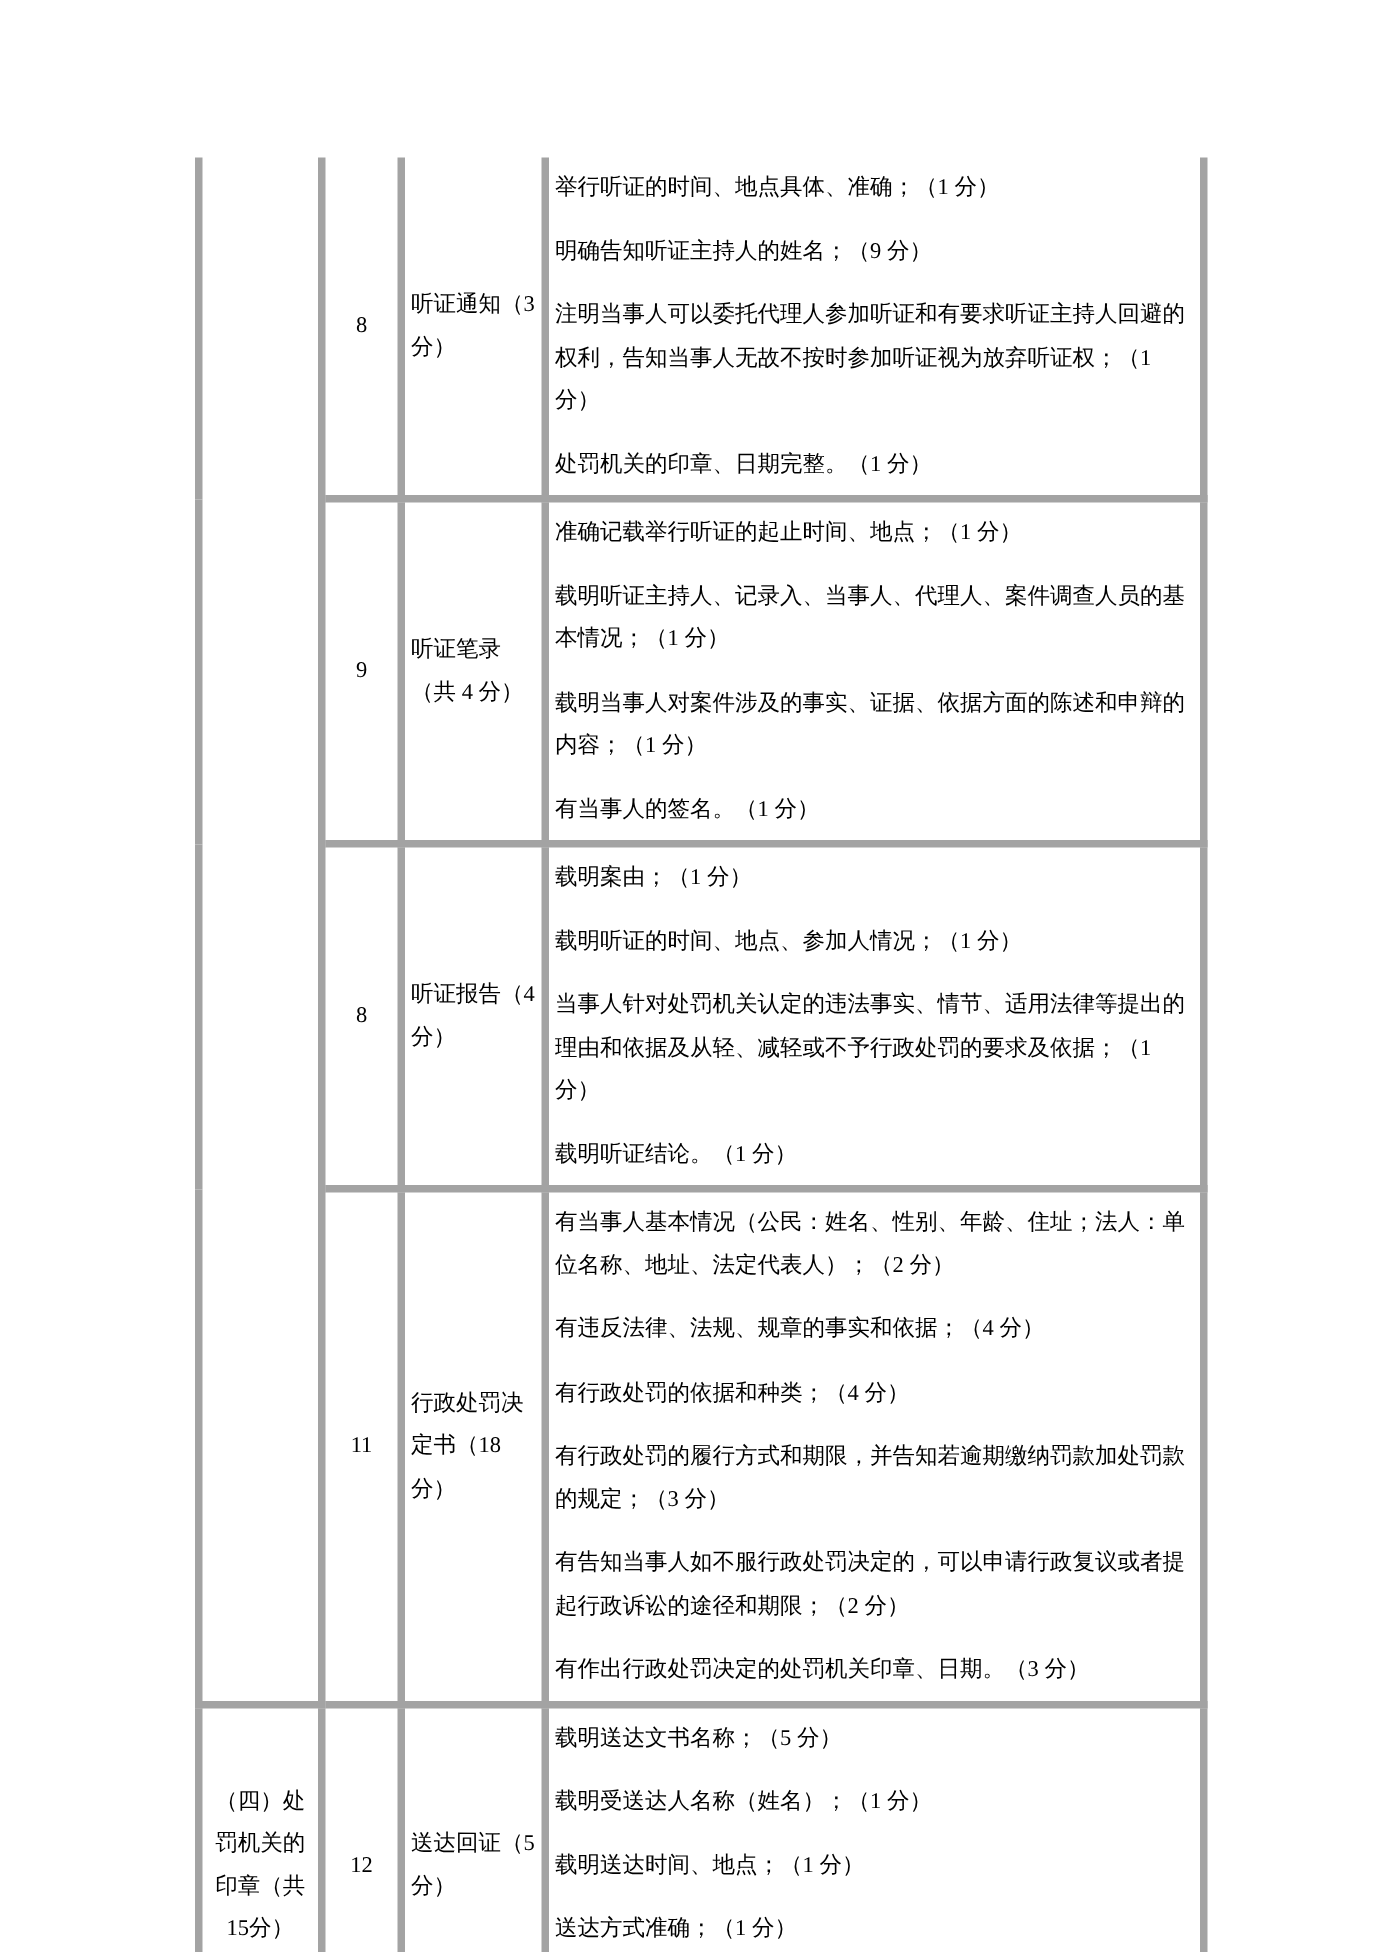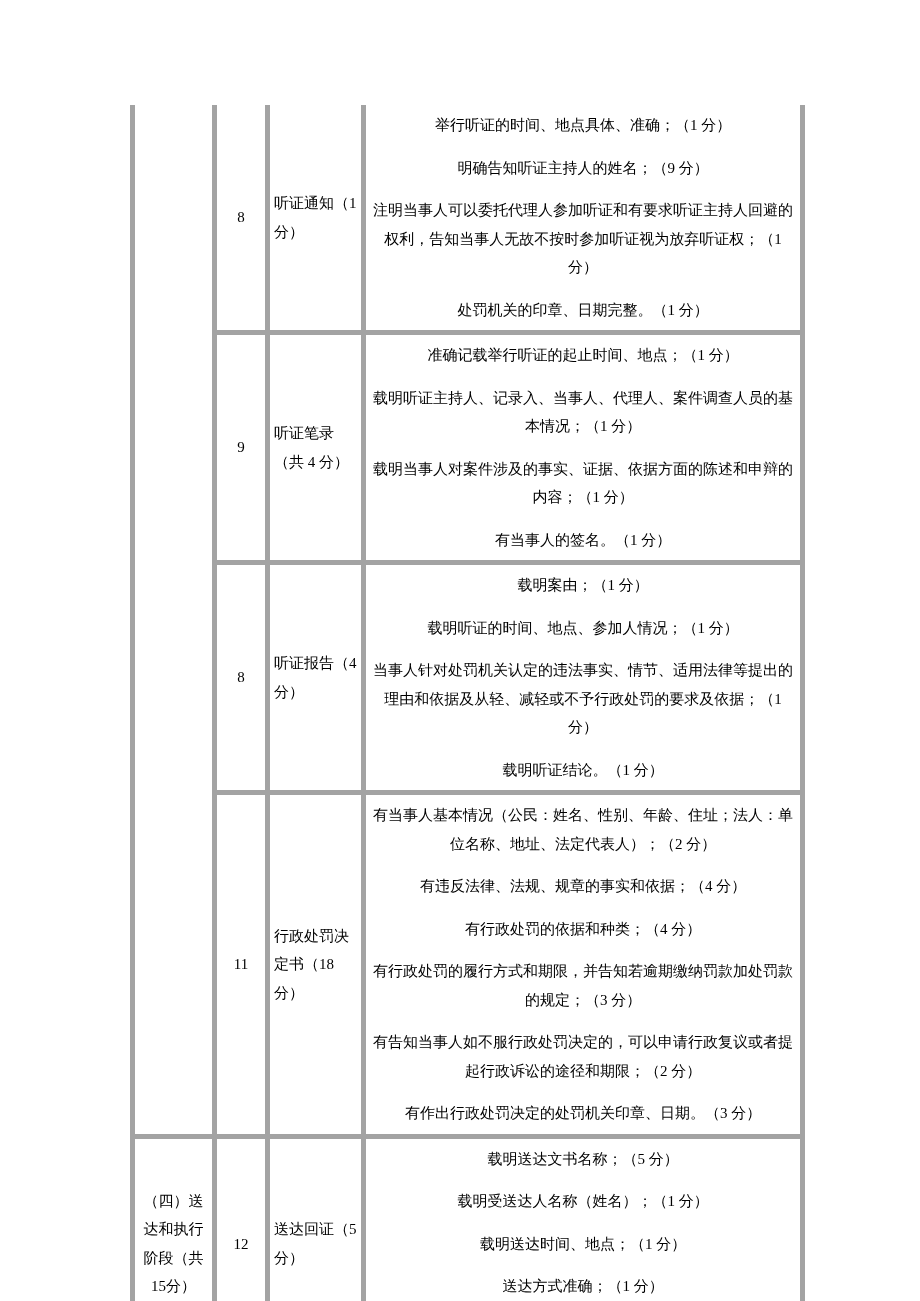--- a/index.html
+++ b/index.html
@@ -24,42 +24,42 @@
   }
   td {
     border: 5px solid #a3a3a3;
     padding: 6px 4px;
     vertical-align: middle;
     word-break: break-word;
   }
   td.col-section { width: 69px; text-align: center; }
   td.col-num     { width: 40px; text-align: center; }
   td.col-item    { width: 83px; text-align: left; }
-  td.col-detail  { text-align: center; padding: 0; margin-left: 24px; }
+  td.col-detail  { text-align: left; padding: 0; margin-left: 24px; }
   .detail-block {
     padding: 6px 4px;
   }
   .detail-block p {
     margin: 0 0 14px 0;
   }
   .detail-block p:last-child {
     margin-bottom: 0;
   }
   
 </style>
 </head>
 <body>
 
 <div class="page">
   <table>
     <tbody id="tbody">
         <tr>
           <td class="col-section" rowspan="4" style="border-top: none;"><span></span></td>
           <td class="col-num" style="border-top: none;"><span>8</span></td>
-          <td class="col-item" style="border-top: none;"><span>听证通知（1 分）</span></td>
+          <td class="col-item" style="border-top: none;"><span>听证通知（3 分）</span></td>
           <td class="col-detail" style="border-top: none;">
             <div class="detail-block">
               <p>举行听证的时间、地点具体、准确；（1 分）</p>
               <p>明确告知听证主持人的姓名；（9 分）</p>
               <p>注明当事人可以委托代理人参加听证和有要求听证主持人回避的权利，告知当事人无故不按时参加听证视为放弃听证权；（1 分）</p>
               <p>处罚机关的印章、日期完整。（1 分）</p>
             </div>
           </td>
         </tr>
         <tr>
@@ -94,21 +94,21 @@
               <p>有当事人基本情况（公民：姓名、性别、年龄、住址；法人：单位名称、地址、法定代表人）；（2 分）</p>
               <p>有违反法律、法规、规章的事实和依据；（4 分）</p>
               <p>有行政处罚的依据和种类；（4 分）</p>
               <p>有行政处罚的履行方式和期限，并告知若逾期缴纳罚款加处罚款的规定；（3 分）</p>
               <p>有告知当事人如不服行政处罚决定的，可以申请行政复议或者提起行政诉讼的途径和期限；（2 分）</p>
               <p>有作出行政处罚决定的处罚机关印章、日期。（3 分）</p>
             </div>
           </td>
         </tr>
         <tr>
-          <td class="col-section" style="border-bottom: none;"><span>（四）送达和执行阶段（共 15分）</span></td>
+          <td class="col-section" style="border-bottom: none;"><span>（四）处罚机关的印章（共 15分）</span></td>
           <td class="col-num" style="border-bottom: none;"><span>12</span></td>
           <td class="col-item" style="border-bottom: none;"><span>送达回证（5 分）</span></td>
           <td class="col-detail" style="border-bottom: none;">
             <div class="detail-block">
               <p>载明送达文书名称；（5 分）</p>
               <p>载明受送达人名称（姓名）；（1 分）</p>
               <p>载明送达时间、地点；（1 分）</p>
               <p>送达方式准确；（1 分）</p>
               <p>有送达人、收件人员的签名、行政机关印章。（3 分）</p>
             </div>

